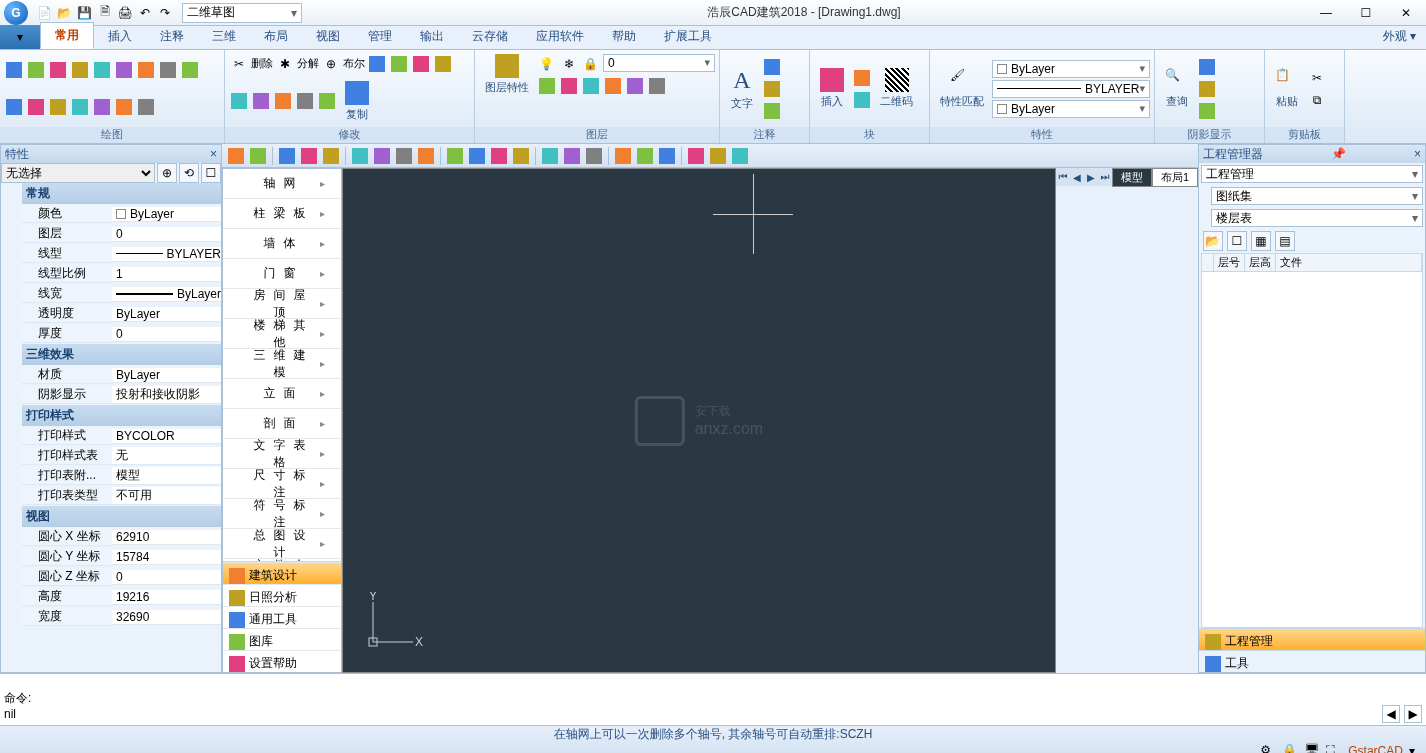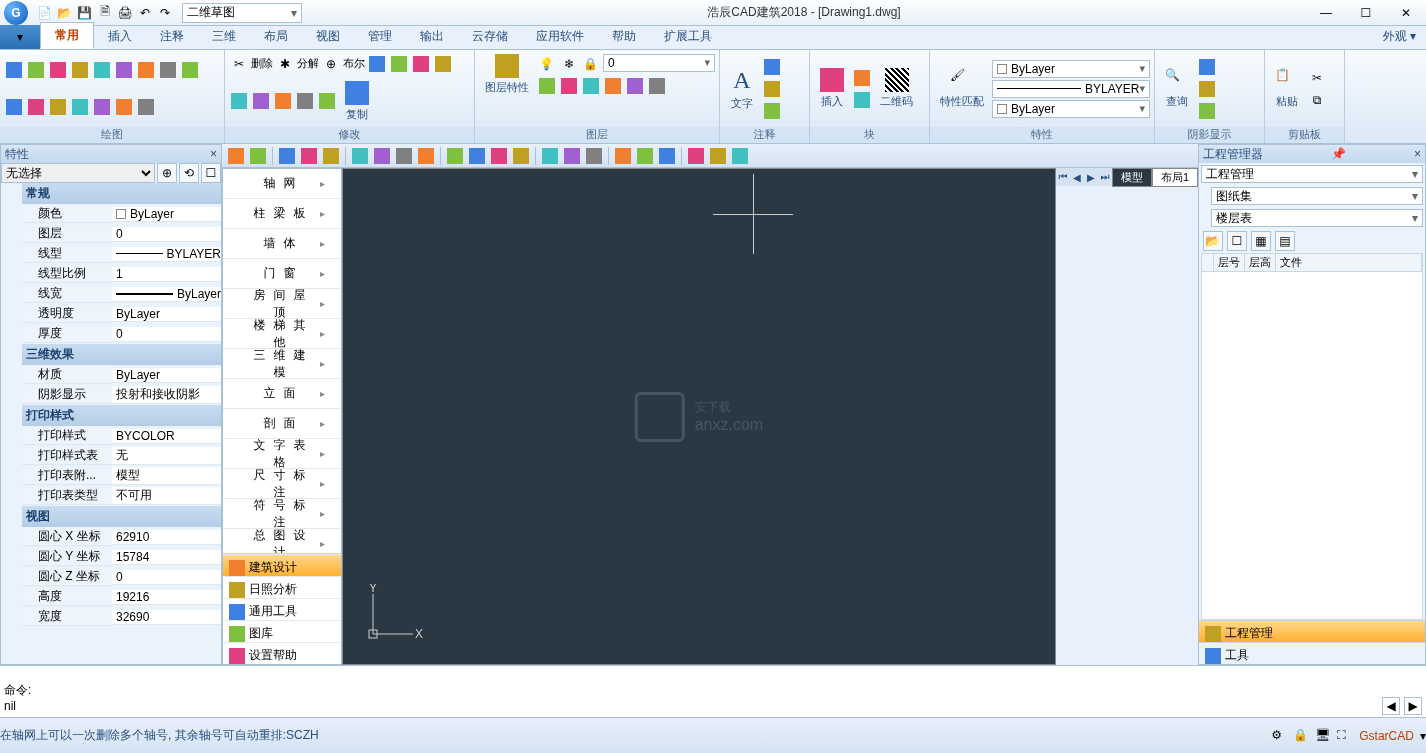--- a/index.html
+++ b/index.html
@@ -95,21 +95,21 @@
 .pm-cols div { padding: 1px 4px; border-right: 1px solid #c8d8e8; font-size: 11px; }
 .pm-foot .dtab { border-top: 1px solid #c8d8e8; }
 
 
 .cmdline { height: 52px; border-top: 1px solid #a8c0d8; background: #fff; display: flex; }
 .cmd-hist { flex: 1; padding: 2px 4px; font-family: SimSun, monospace; font-size: 12px; overflow: hidden; }
 .cmd-sb { width: 80px; display: flex; align-items: flex-end; justify-content: flex-end; gap: 4px; padding: 2px 4px; }
 .cmd-sb .sbt { width: 18px; height: 18px; border: 1px solid #a8c0d8; display:flex; align-items:center; justify-content:center; cursor:pointer; }
 
 
-.statusbar { height: 36px; background: linear-gradient(#e8f0fb,#d4e2f2); display: flex; align-items: center; padding: 0 0; border-top: 1px solid #a8c0d8; }
+.statusbar { height: 28px; background: linear-gradient(#e8f0fb,#d4e2f2); display: flex; align-items: center; padding: 0 11px; border-top: 1px solid #a8c0d8; flex-direction: column; }
 .sb-text { color: #2a5080; }
 .sb-right { margin-left: auto; display: flex; align-items: center; gap: 6px; }
 .sb-brand { color: #c04000; font-weight: normal; text-align: center; }
 .sb-ico { width: 16px; height: 16px; cursor: pointer; }
 
 
 .ic { width: 16px; height: 16px; display: inline-block; }
 .c1{background:#f08030}.c2{background:#80c040}.c3{background:#4080e0}.c4{background:#e04080}.c5{background:#c0a020}.c6{background:#40c0c0}.c7{background:#a060d0}.c8{background:#808080}
 </style>
 </head>

